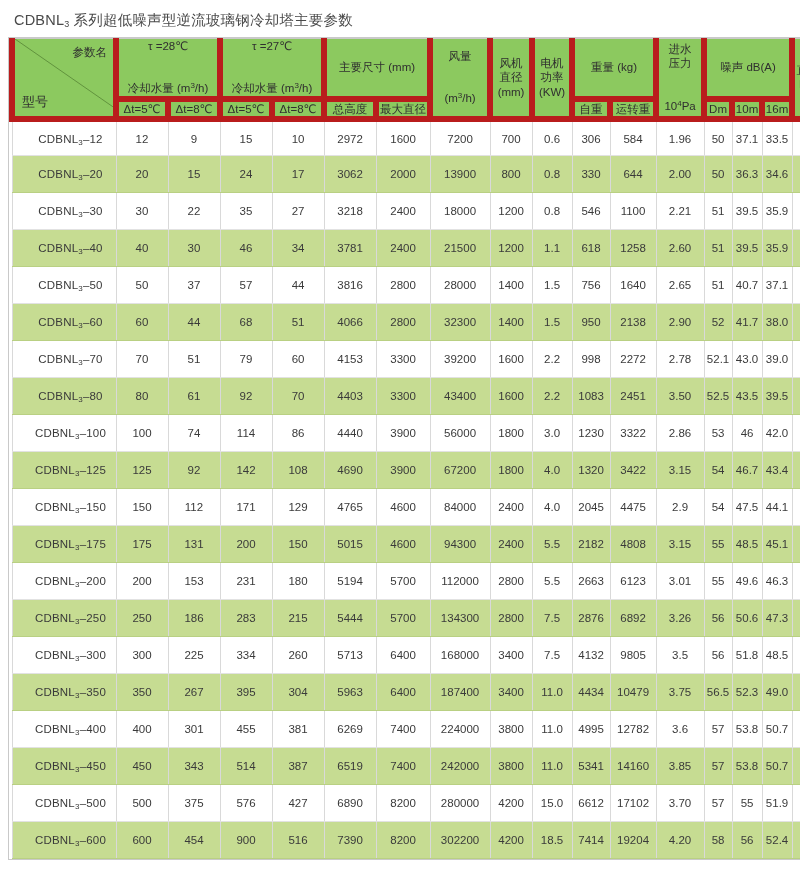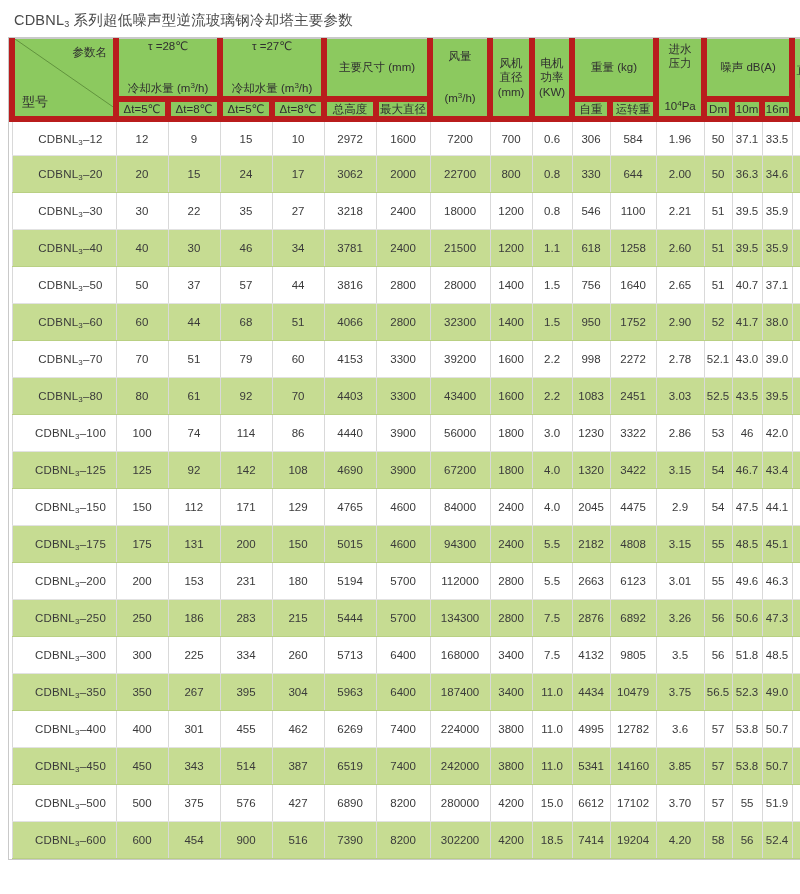--- a/index.html
+++ b/index.html
@@ -210,21 +210,21 @@
             <td>1.5</td>
           </tr>
           <tr class="alt">
             <td class="model"><span>CDBNL</span><sub>3</sub><span>–20</span></td>
             <td>20</td>
             <td>15</td>
             <td>24</td>
             <td>17</td>
             <td>3062</td>
             <td>2000</td>
-            <td>22700</td>
+            <td>13900</td>
             <td>800</td>
             <td>0.8</td>
             <td>330</td>
             <td>644</td>
             <td>2.00</td>
             <td>50</td>
             <td>36.3</td>
             <td>34.6</td>
             <td>1.5</td>
           </tr>
@@ -290,21 +290,21 @@
             <td>60</td>
             <td>44</td>
             <td>68</td>
             <td>51</td>
             <td>4066</td>
             <td>2800</td>
             <td>32300</td>
             <td>1400</td>
             <td>1.5</td>
             <td>950</td>
-            <td>1752</td>
+            <td>2138</td>
             <td>2.90</td>
             <td>52</td>
             <td>41.7</td>
             <td>38.0</td>
             <td>2.1</td>
           </tr>
           <tr class="plain">
             <td class="model"><span>CDBNL</span><sub>3</sub><span>–70</span></td>
             <td>70</td>
             <td>51</td>
@@ -329,21 +329,21 @@
             <td>61</td>
             <td>92</td>
             <td>70</td>
             <td>4403</td>
             <td>3300</td>
             <td>43400</td>
             <td>1600</td>
             <td>2.2</td>
             <td>1083</td>
             <td>2451</td>
-            <td>3.03</td>
+            <td>3.50</td>
             <td>52.5</td>
             <td>43.5</td>
             <td>39.5</td>
             <td>2.5</td>
           </tr>
           <tr class="plain">
             <td class="model"><span>CDBNL</span><sub>3</sub><span>–100</span></td>
             <td>100</td>
             <td>74</td>
             <td>114</td>
@@ -492,21 +492,21 @@
             <td>56.5</td>
             <td>52.3</td>
             <td>49.0</td>
             <td>5.0</td>
           </tr>
           <tr class="plain">
             <td class="model"><span>CDBNL</span><sub>3</sub><span>–400</span></td>
             <td>400</td>
             <td>301</td>
             <td>455</td>
-            <td>462</td>
+            <td>381</td>
             <td>6269</td>
             <td>7400</td>
             <td>224000</td>
             <td>3800</td>
             <td>11.0</td>
             <td>4995</td>
             <td>12782</td>
             <td>3.6</td>
             <td>57</td>
             <td>53.8</td>

